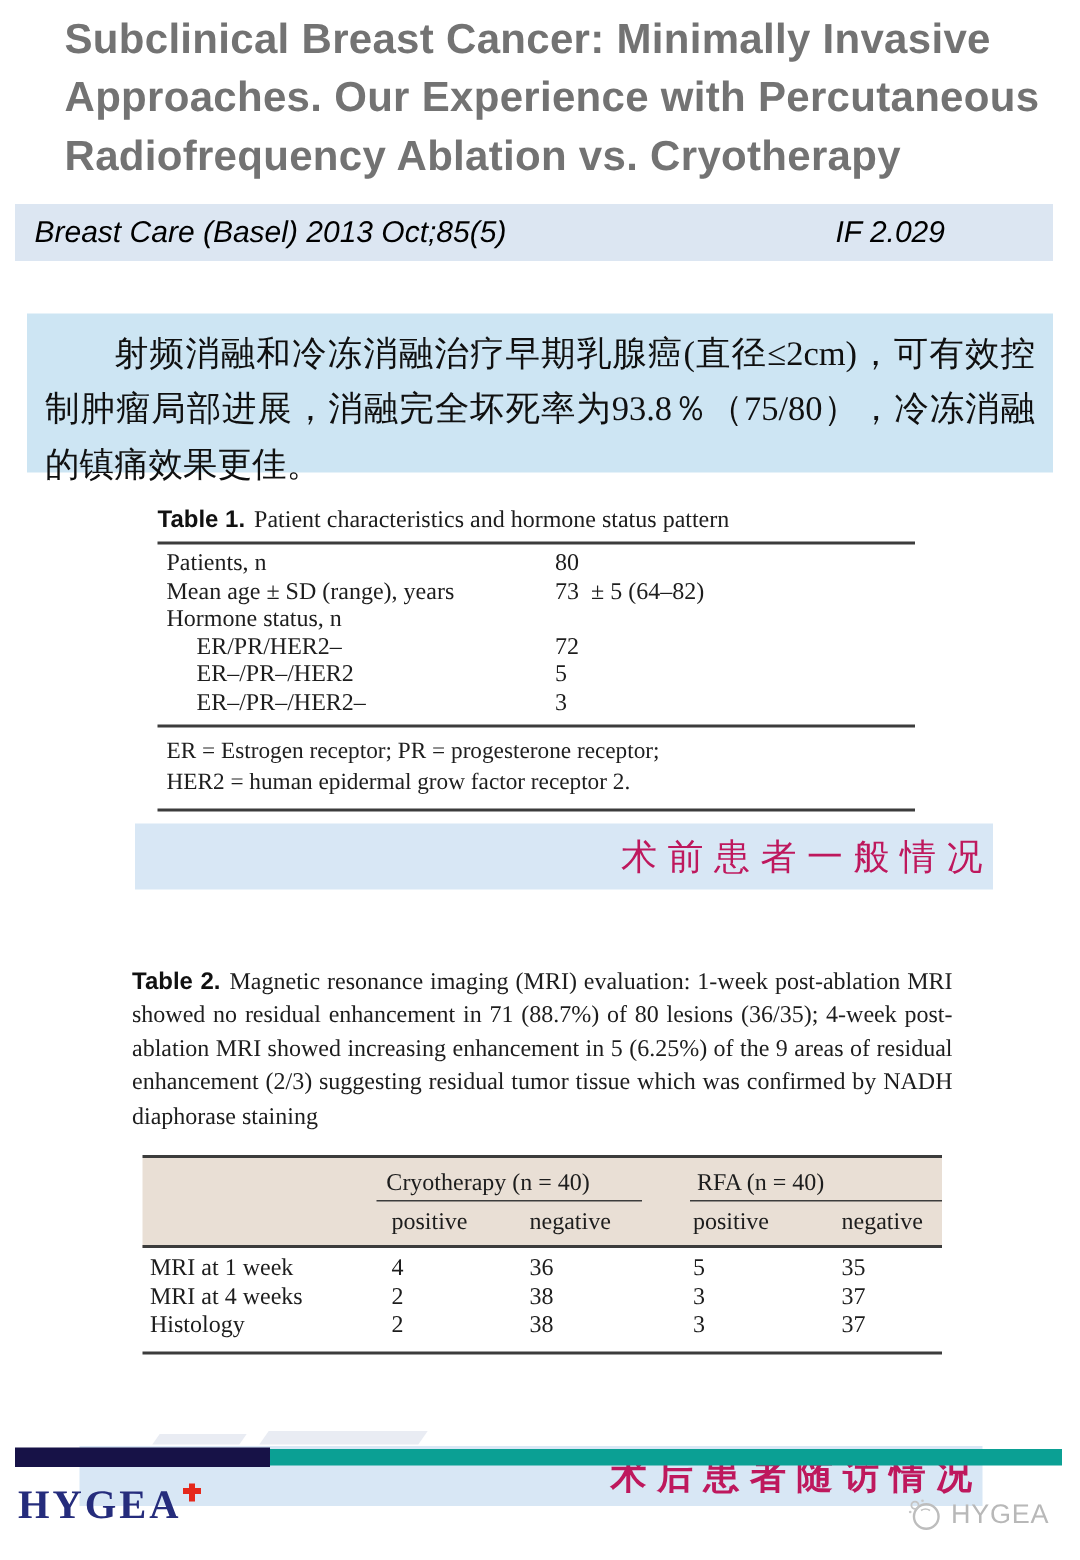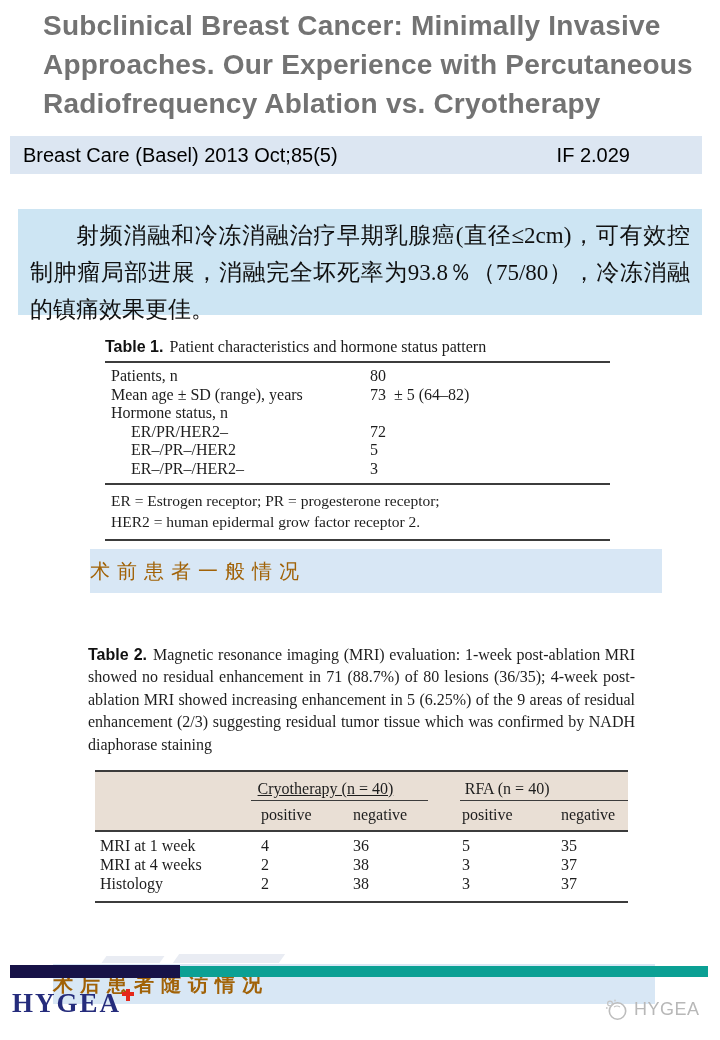--- a/index.html
+++ b/index.html
@@ -7,21 +7,21 @@
           font-family:"Liberation Sans", sans-serif; color:#000; }
 
   
   .title { position:absolute; left:43px; top:6px; width:670px;
            font-weight:bold; font-size:28px; line-height:39px; color:#737373; letter-spacing:0.2px; }
 
   
   .journal-bar { position:absolute; left:10px; top:136px; width:692px; height:38px;
                  background:var(--journal-bar-bg,#dce6f2);
                  display:flex; align-items:center; justify-content:space-between;
-                 box-sizing:border-box; padding:0 72px 0 13px; font-size:20px; color:#000; }
+                 box-sizing:border-box; padding:0 72px 0 13px; font-size:20px; color:#000;font-style:italic; }
 
   
   .summary-box { position:absolute; left:18px; top:209px; width:684px; height:106px;
                  background:var(--summary-bg,#cde5f3); box-sizing:border-box; padding:8px 12px 0 12px; }
   .summary-box p { margin:0; font-family:"Liberation Serif", serif; font-size:23px;
                    line-height:37px; text-indent:2em; text-align:justify; color:#101010; }
 
   
   .table1 { position:absolute; left:105px; top:338px; width:505px;
             font-family:"Liberation Serif", serif; color:#1d1d1d; }
@@ -29,37 +29,37 @@
   .cap-label { font-family:"Liberation Sans", sans-serif; font-weight:bold; margin-right:6px; color:#111; }
   .t1-body { border-top:2px solid #3c3c3c; border-bottom:2px solid #3c3c3c; padding:4px 0 5px 6px; }
   .t1-row { display:flex; font-size:16px; line-height:18.5px; }
   .t1-label { width:259px; }
   .t1-label.ind { padding-left:20px; width:239px; box-sizing:content-box; }
   .t1-val .num { display:inline-block; width:20px; }
   .t1-foot { border-bottom:2px solid #3c3c3c; padding:5px 0 7px 6px; font-size:15.5px; line-height:21px; }
 
   
   .banner { position:absolute; background:var(--banner-bg,#d8e7f5);
-            display:flex; align-items:center; justify-content:flex-start;
-            font-family:"Liberation Serif", serif; font-size:20px; letter-spacing:7px;
-            color:#a16207; }
+            display:flex; align-items:center; justify-content:flex-end;
+            font-family:"Liberation Serif", serif; font-size:24px; letter-spacing:7px;
+            color:#be185d; }
   .banner-1 { left:90px; top:549px; width:572px; height:44px; }
   .banner-2 { left:53px; top:964px; width:602px; height:40px;font-weight:bold; }
 
   
   .table2 { position:absolute; left:88px; top:644px; width:547px;
             font-family:"Liberation Serif", serif; color:#1d1d1d; }
   .t2-caption { font-size:16px; line-height:22.4px; text-align:justify; margin:0 0 14px 0; }
   .t2-table { margin-left:7px; width:533px; box-sizing:border-box;
               border-top:2px solid #3c3c3c; border-bottom:2px solid #3c3c3c; }
   .t2-head { background:var(--table2-header-bg,#e9dfd5); border-bottom:2px solid #3c3c3c; padding:3px 0 6px 0; }
   .t2-grow { display:flex; font-size:16px; padding-left:5px; height:26px; align-items:flex-end; }
   .t2-gspacer { width:154px; }
   .t2-group { border-bottom:1.5px solid #3c3c3c; box-sizing:border-box; padding:0 0 2px 7px; }
-  .t2-group.g1 { width:181px;text-decoration:underline; }
+  .t2-group.g1 { width:181px; }
   .t2-group.g2 { width:172px; margin-left:32px; padding-left:5px; }
   .t2-subrow { display:flex; font-size:16px; padding:5px 0 0 5px; }
   .t2-c-label { width:161px; }
   .t2-c1 { width:92px; } .t2-c2 { width:109px; } .t2-c3 { width:99px; } .t2-c4 { width:62px; }
   .t2-body { padding:4px 0 8px 5px; font-size:16px; }
   .t2-row { display:flex; line-height:19px; }
 
   
   .slash { position:absolute; background:#e9ecf3; transform:skewX(-35deg); }
   .slash-1 { left:104px; top:956px; width:58px; height:7px; }

